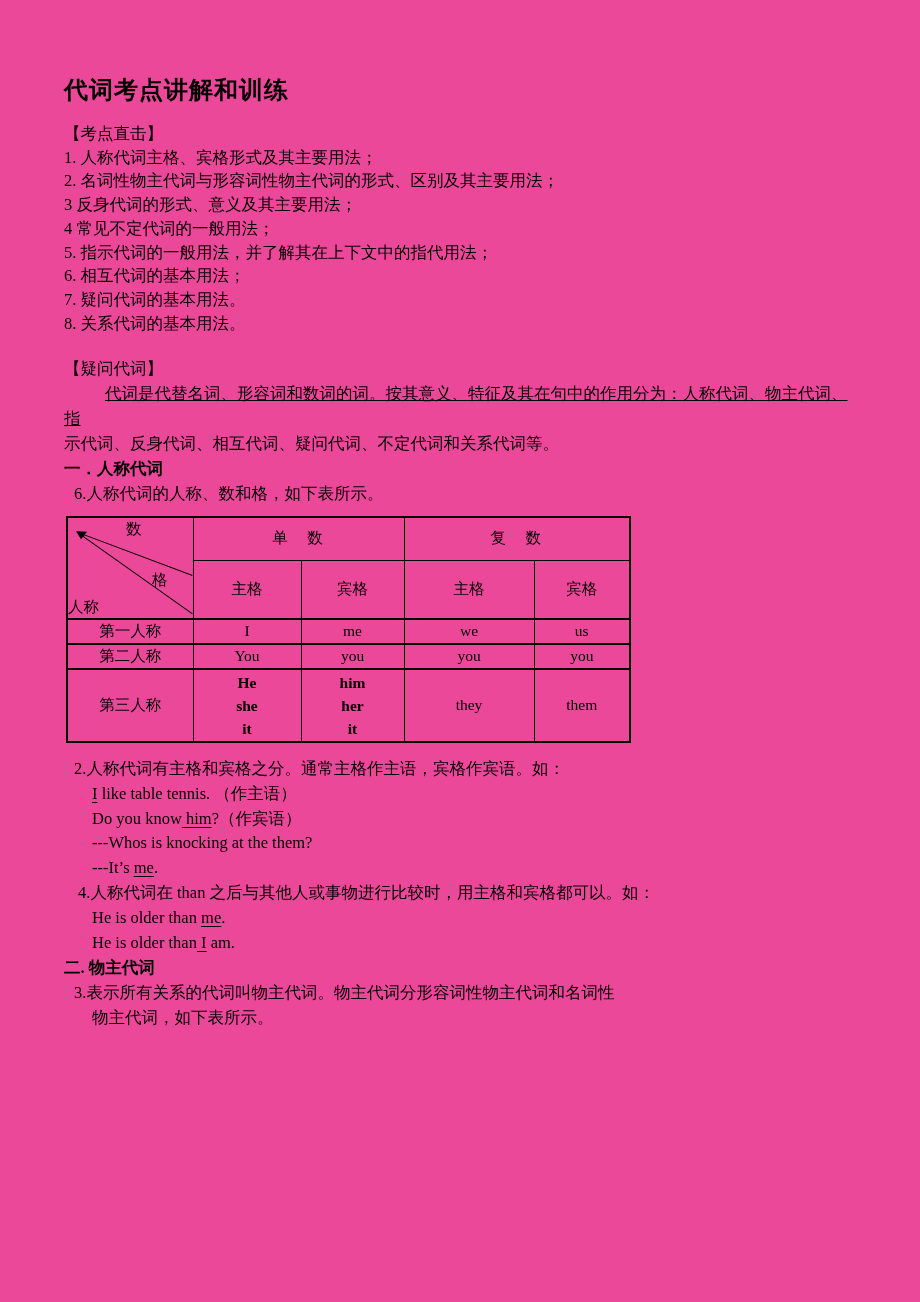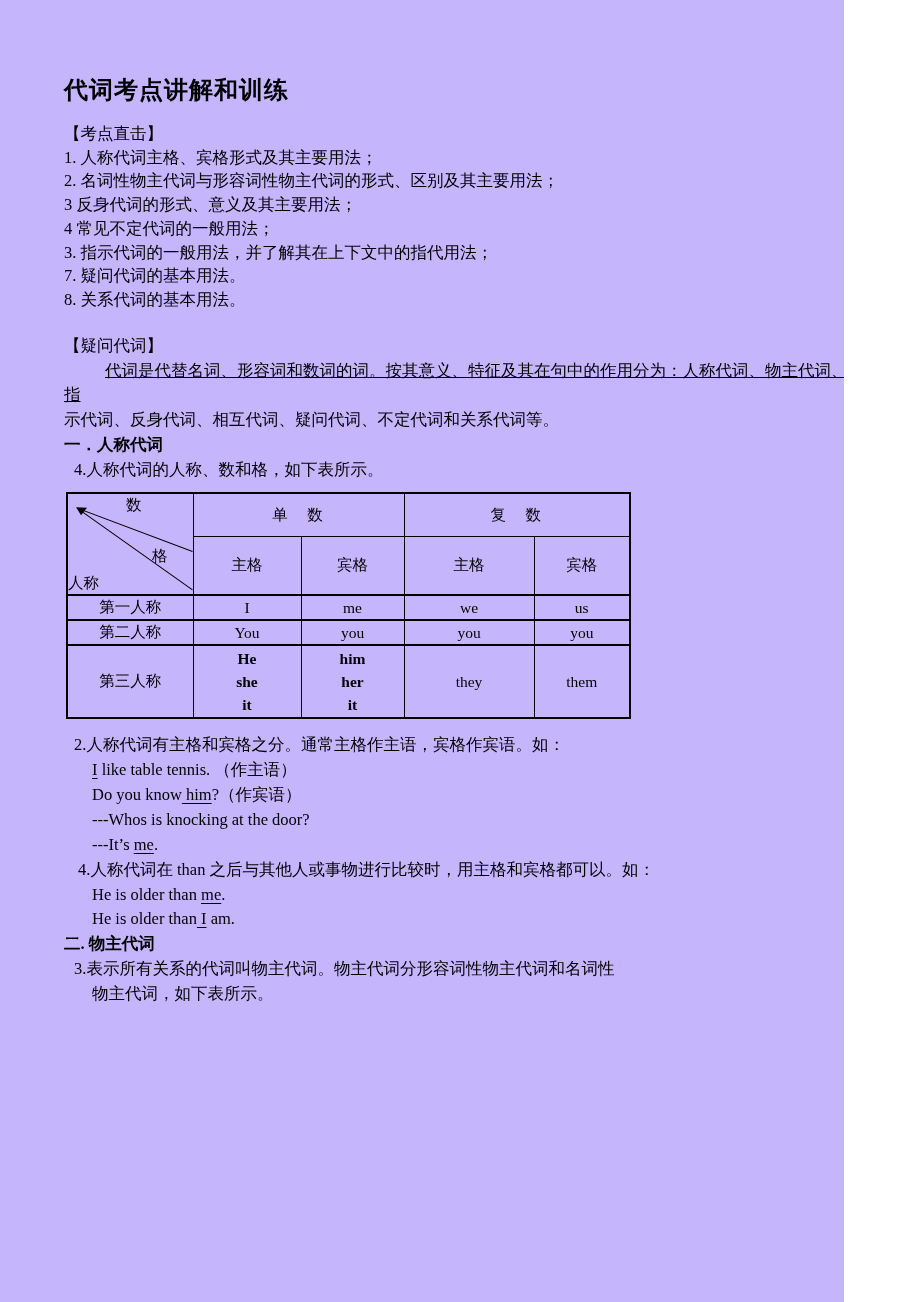--- a/index.html
+++ b/index.html
@@ -1,19 +1,19 @@
 <!DOCTYPE html>
 <html><head>
 <meta charset="utf-8">
 <style>
   html,body { margin:0; padding:0; background:#ffffff; }
   .page {
     position:relative;
-    width:844px; height:1302px;
-    background:#c4b5fd;
+    width:920px; height:1302px;
+    background:#ec4899;
     color:#000;
     font-family:"Liberation Serif","DejaVu Serif",serif;
     overflow:hidden;
   }
   .content { position:absolute; left:64px; top:74px; width:794px; }
 
   .doc-title {
     font-size:24px; font-weight:bold; line-height:32px;
     margin:0 0 16px 0; letter-spacing:1px;
   }
@@ -62,31 +62,32 @@
   <div class="content">
 
     <h1 class="doc-title">代词考点讲解和训练</h1>
 
     <div class="sec-top">
       <div>【考点直击】</div>
       <div>1. 人称代词主格、宾格形式及其主要用法；</div>
       <div>2. 名词性物主代词与形容词性物主代词的形式、区别及其主要用法；</div>
       <div>3 反身代词的形式、意义及其主要用法；</div>
       <div>4 常见不定代词的一般用法；</div>
-      <div>3. 指示代词的一般用法，并了解其在上下文中的指代用法；</div>
+      <div>5. 指示代词的一般用法，并了解其在上下文中的指代用法；</div>
+      <div>6. 相互代词的基本用法；</div>
       <div>7. 疑问代词的基本用法。</div>
       <div>8. 关系代词的基本用法。</div>
     </div>
 
     <div class="sec-low gap-mingshi">
       <div>【疑问代词】</div>
       <div class="para-indent">代词是代替名词、形容词和数词的词。按其意义、特征及其在句中的作用分为：人称代词、物主代词、指</div>
       <div>示代词、反身代词、相互代词、疑问代词、不定代词和关系代词等。</div>
       <div class="bold-head">一．人称代词</div>
-      <div class="ind1">4.人称代词的人称、数和格，如下表所示。</div>
+      <div class="ind1">6.人称代词的人称、数和格，如下表所示。</div>
     </div>
 
     <table class="pron">
       <colgroup>
         <col style="width:126px">
           <col style="width:108px">
           <col style="width:103px">
           <col style="width:130px">
           <col style="width:96px">
       </colgroup>
@@ -136,21 +137,21 @@
         <td class="en">they</td>
         <td class="en">them</td>
       </tr>
     </tbody>
       </table>
 
     <div class="sec-low">
       <div class="ind1">2.人称代词有主格和宾格之分。通常主格作主语，宾格作宾语。如：</div>
       <div class="ind2 en"><span class="u">I</span><span> like table tennis.  （作主语）</span></div>
       <div class="ind2 en"><span>Do you know</span><span class="u"> him</span><span>?（作宾语）</span></div>
-      <div class="ind2 en">---Whos is knocking at the door?</div>
+      <div class="ind2 en">---Whos is knocking at the them?</div>
       <div class="ind2 en"><span>---It’s </span><span class="u">me</span><span>.</span></div>
       <div class="ind1" style="padding-left:14px">4.人称代词在 than 之后与其他人或事物进行比较时，用主格和宾格都可以。如：</div>
       <div class="ind2 en"><span>He is older than </span><span class="u">me</span><span>.</span></div>
       <div class="ind2 en"><span>He is older than</span><span class="u"> I</span><span> am.</span></div>
       <div class="bold-head">二. 物主代词</div>
       <div class="ind1">3.表示所有关系的代词叫物主代词。物主代词分形容词性物主代词和名词性</div>
       <div class="ind2">物主代词，如下表所示。</div>
     </div>
 
   </div>

